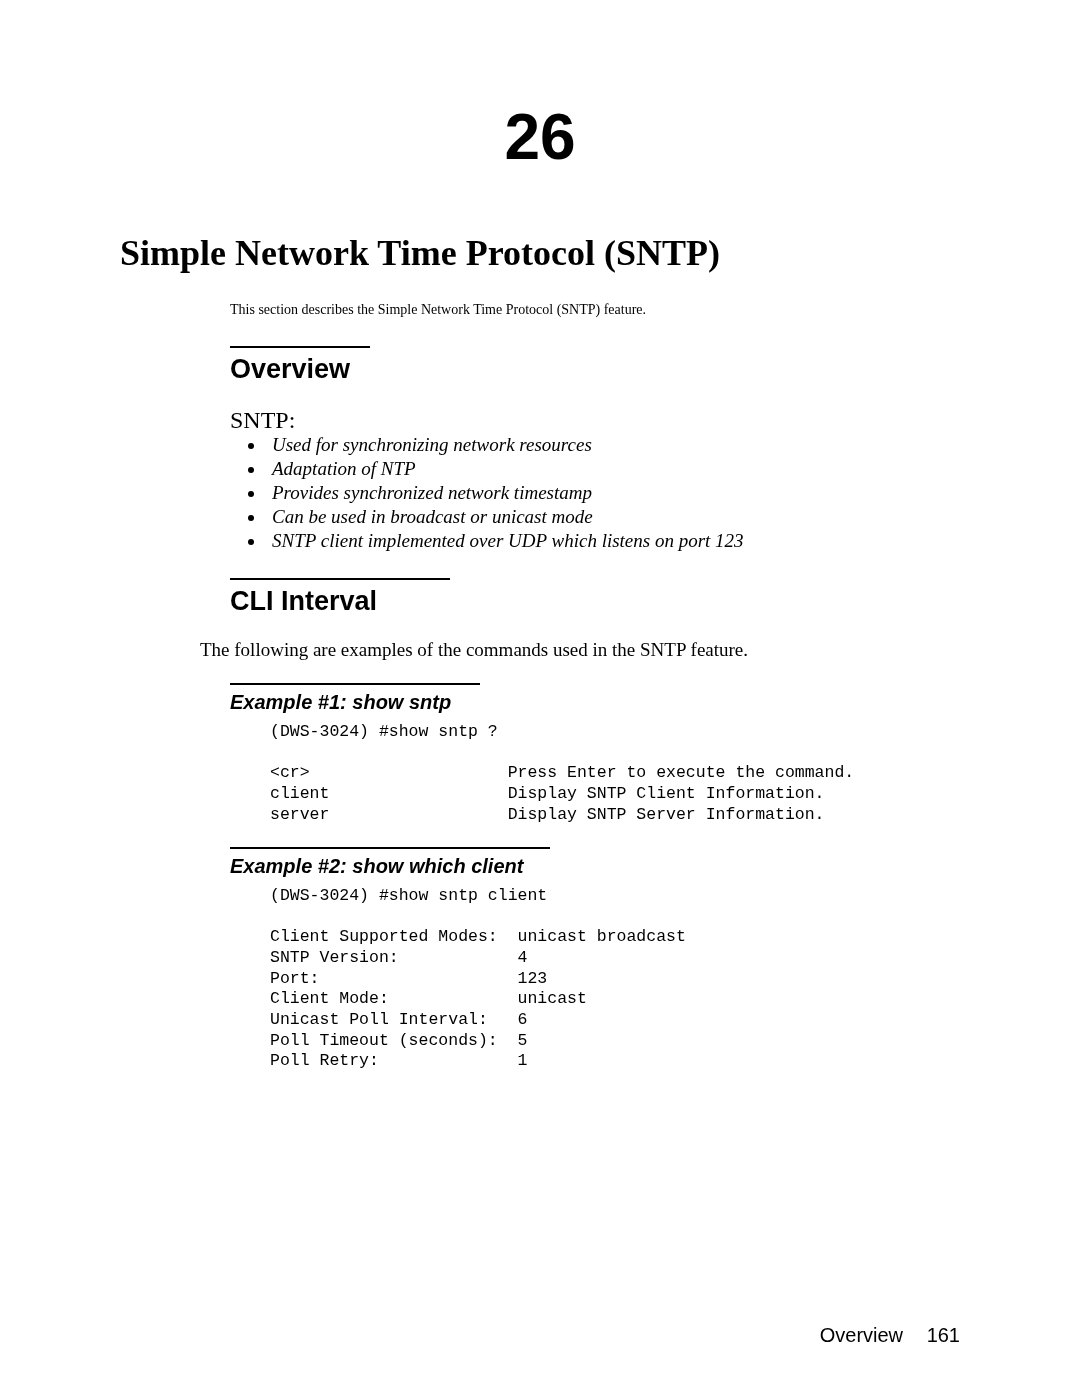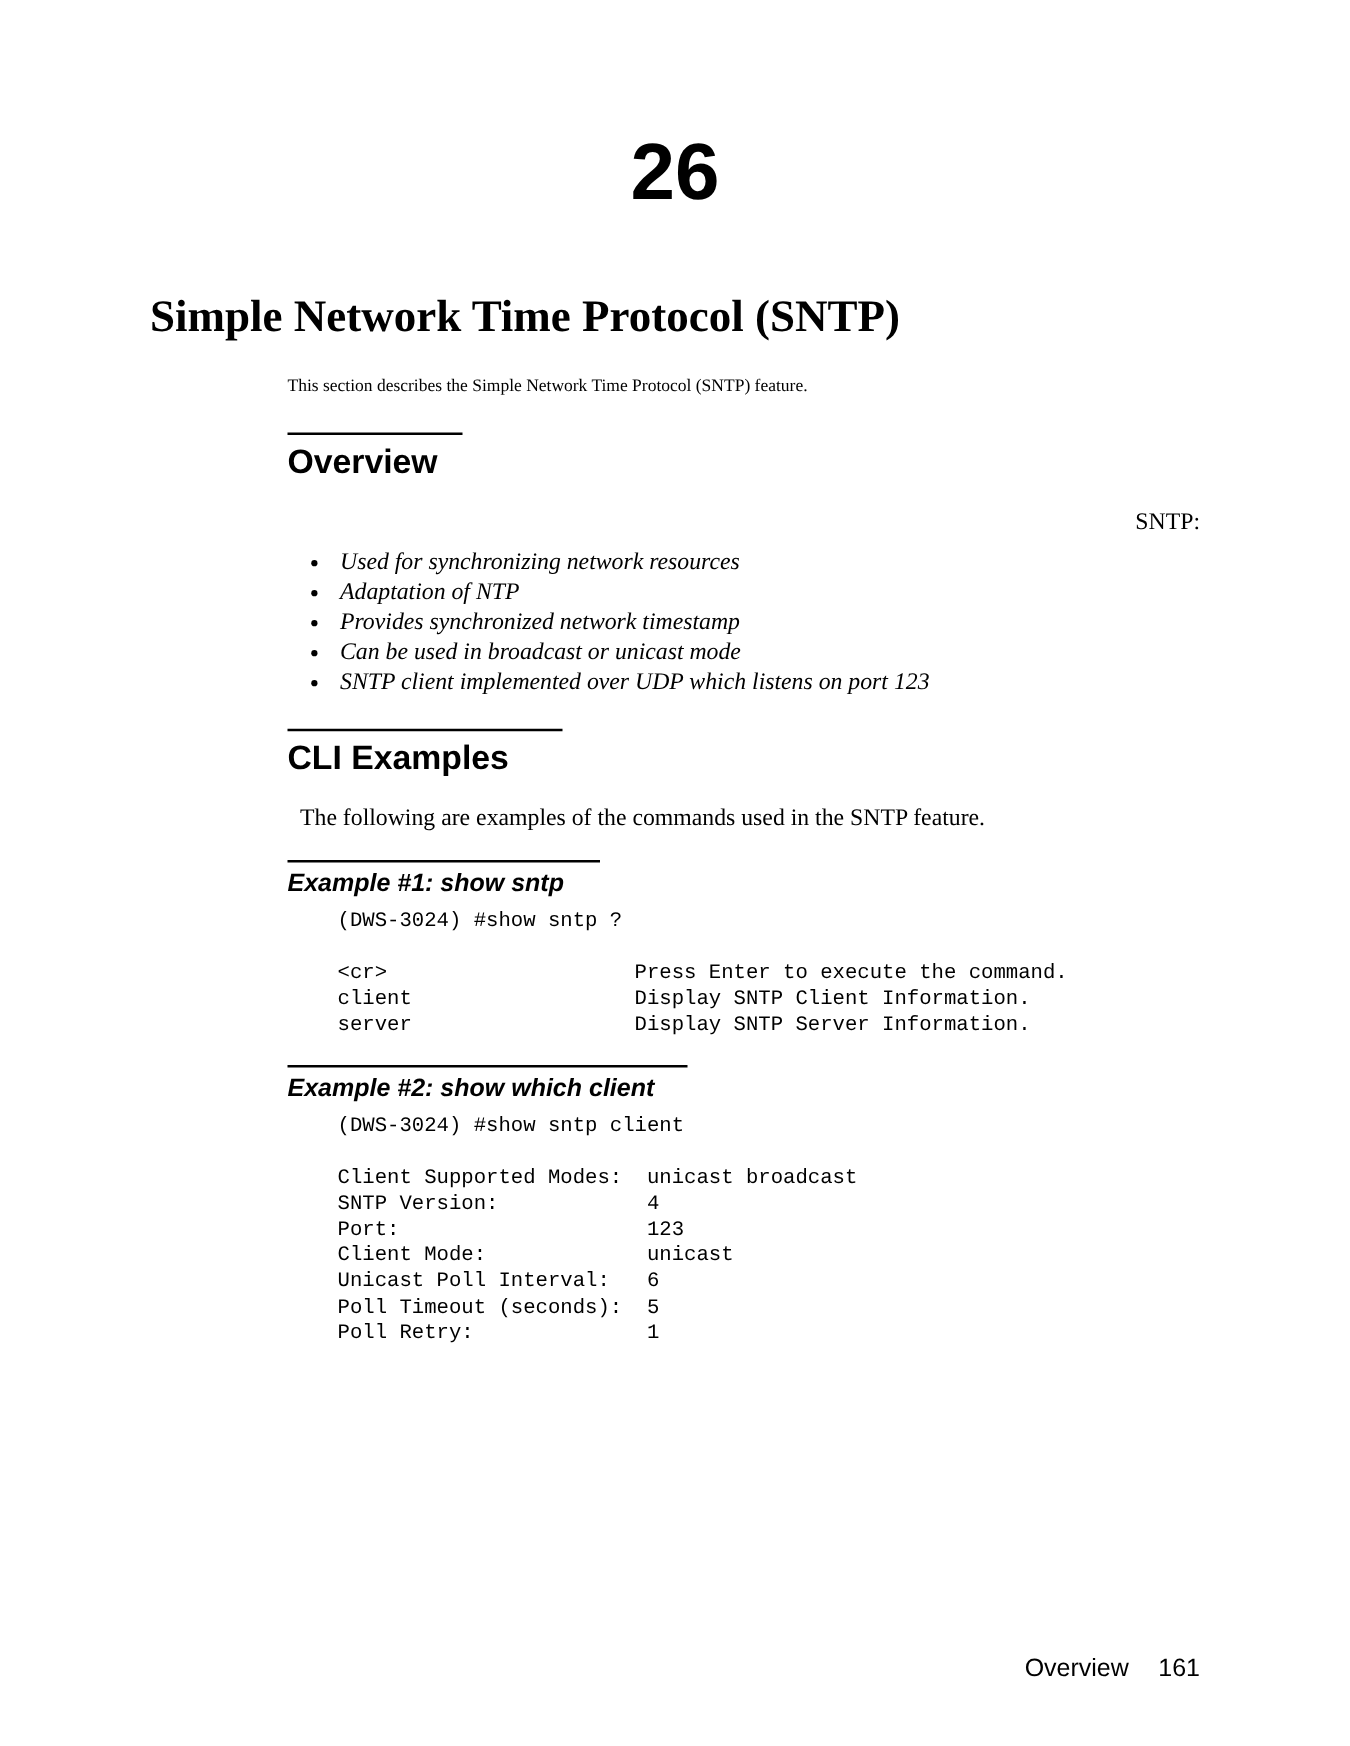--- a/index.html
+++ b/index.html
@@ -50,24 +50,23 @@
       border-top: 2px solid #000;
       width: 140px;
       margin-left: 110px;
       margin-bottom: 6px;
     }
     .section-rule-top.cli {
       width: 220px;
     }
     .subheader {
       font-family: "Times New Roman", Times, serif;
-      font-size: 19px;
+      font-size: 24px;
       margin-left: 110px;
-      margin-bottom: 10px;
-      text-align: right;
+      margin-bottom: 0;
     }
     .bullet-list {
       margin: 0 0 26px 110px;
       padding-left: 36px;
       font-family: "Times New Roman", Times, serif;
       font-size: 19px;
       font-style: italic;
     }
     .bullet-list li {
       margin-bottom: 2px;
@@ -94,21 +93,21 @@
       font-family: "Courier New", Courier, monospace;
       font-size: 16.5px;
       white-space: pre;
       margin-left: 150px;
       margin-bottom: 22px;
       line-height: 1.25;
     }
     .body-text {
       font-family: "Times New Roman", Times, serif;
       font-size: 19px;
-      margin-left: 120px;
+      margin-left: 80px;
       margin-bottom: 22px;
     }
     .footer {
       position: absolute;
       right: 120px;
       bottom: 50px;
       font-family: Arial, Helvetica, sans-serif;
       font-size: 20px;
     }
     .footer .label {
@@ -133,21 +132,21 @@
 
   <ul class="bullet-list">
     <li>Used for synchronizing network resources</li>
     <li>Adaptation of NTP</li>
     <li>Provides synchronized network timestamp</li>
     <li>Can be used in broadcast or unicast mode</li>
     <li>SNTP client implemented over UDP which listens on port 123</li>
   </ul>
 
   <div class="section-rule-top cli"></div>
-  <div class="section-header">CLI Examples</div>
+  <div class="section-header">CLI Interval</div>
 
   <div class="body-text">The following are examples of the commands used in the SNTP feature.</div>
 
   <div class="example-rule"></div>
   <div class="example-header">Example #1: show sntp</div>
   <div class="code-block">(DWS-3024) #show sntp ?
 
 &lt;cr&gt;                    Press Enter to execute the command.
 client                  Display SNTP Client Information.
 server                  Display SNTP Server Information.</div>

